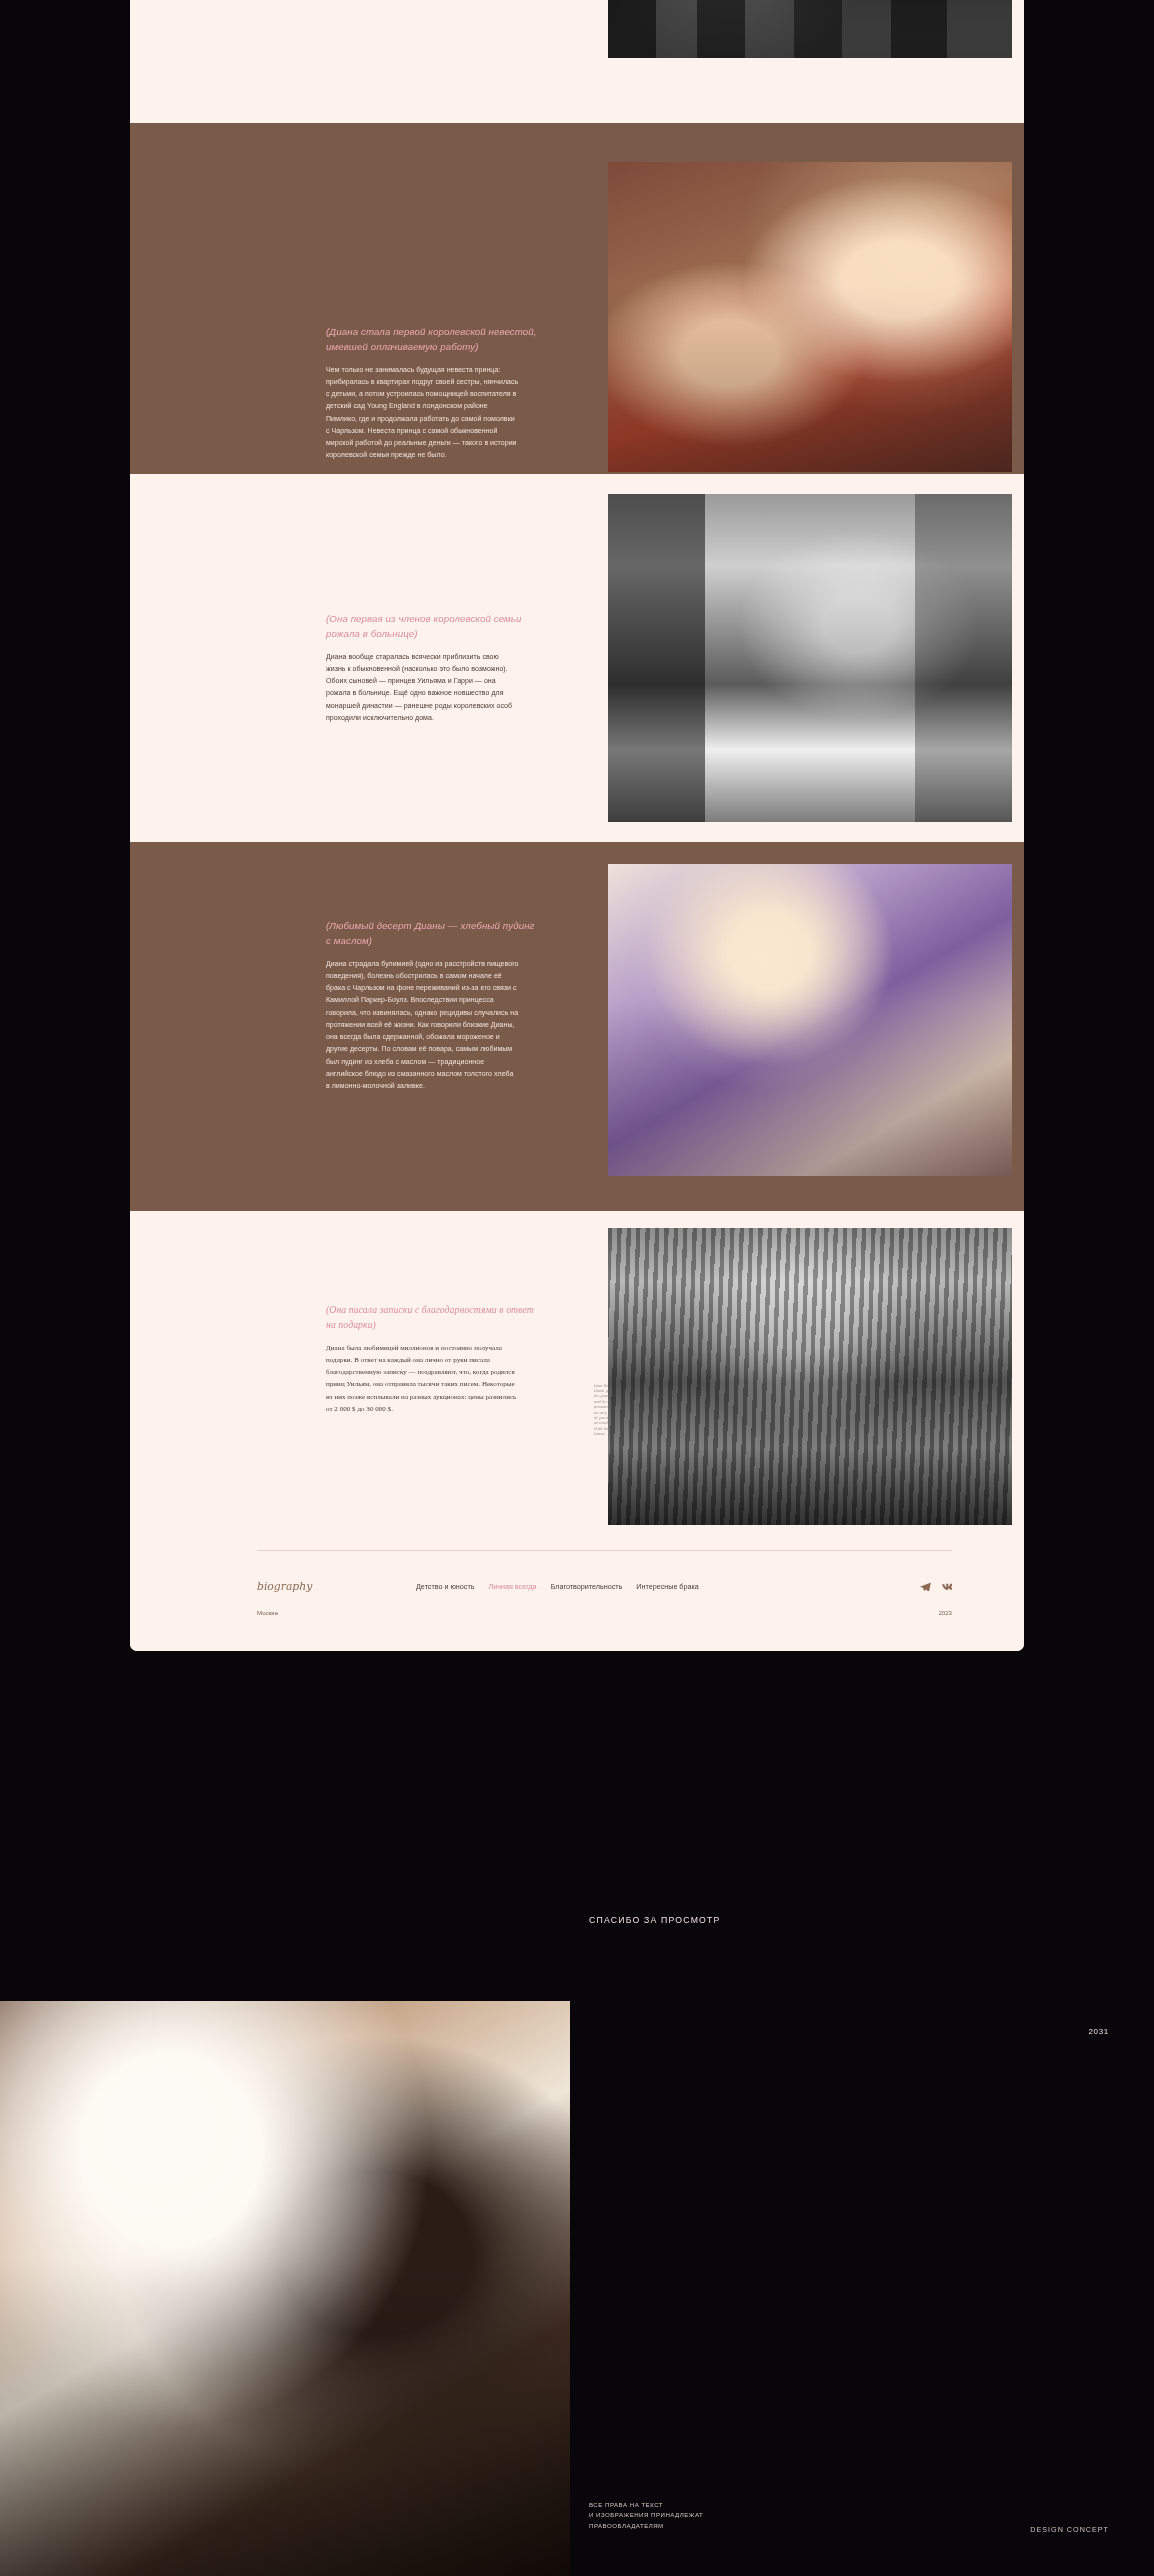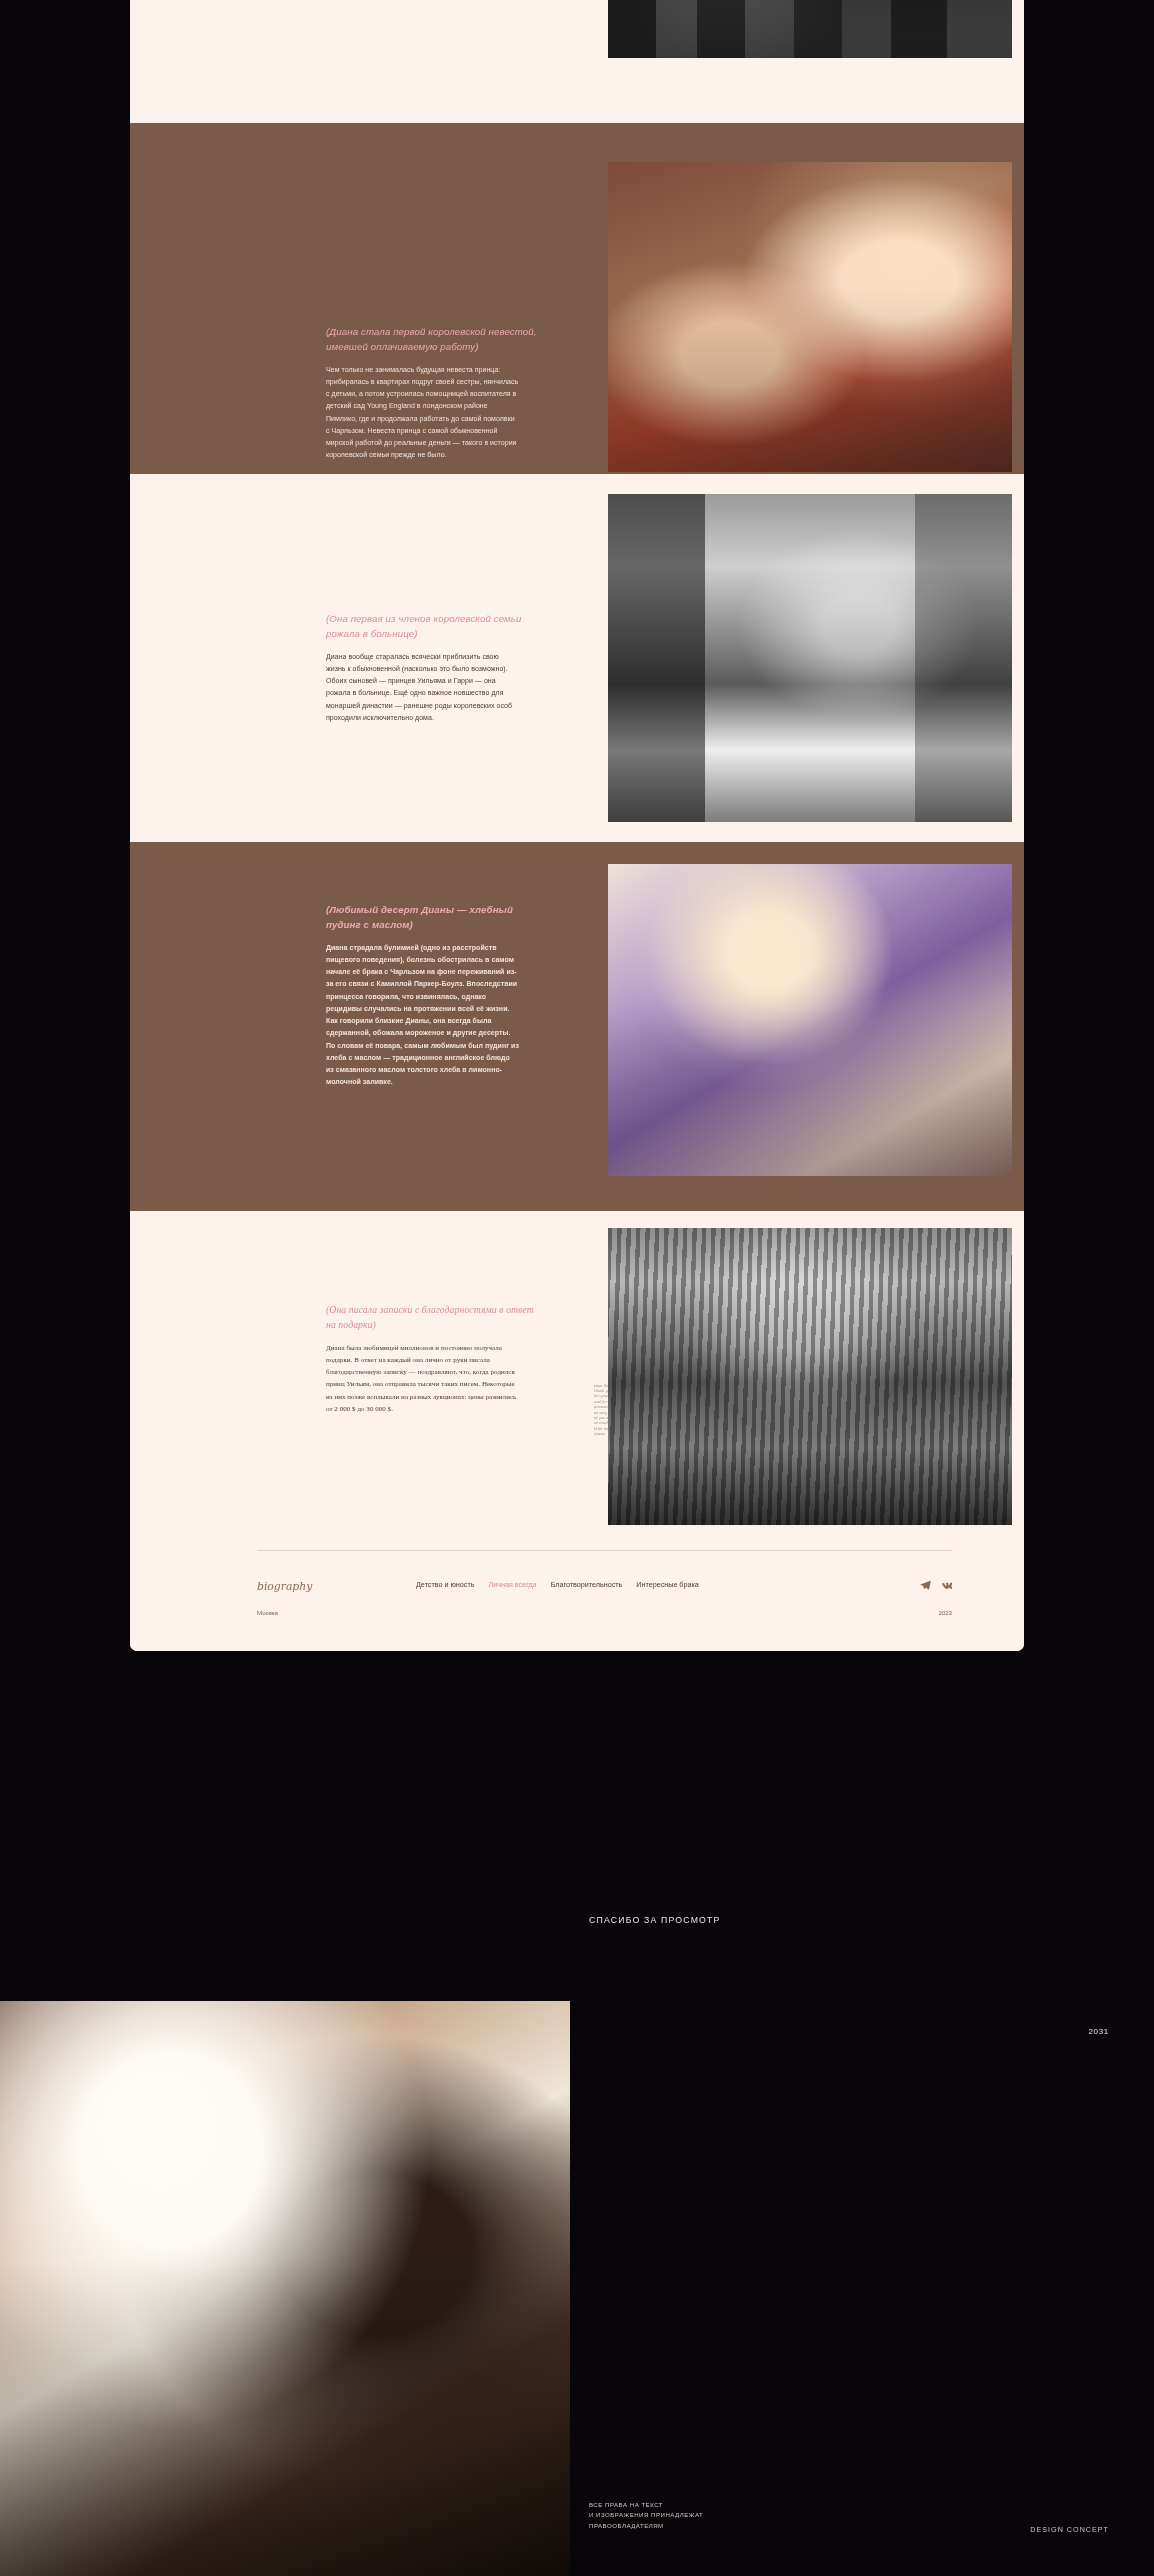--- a/index.html
+++ b/index.html
@@ -151,21 +151,21 @@
     background: #fdf3ec;
     padding: 0 72px 0 127px;
   }
   .hr {
     height: 0.7px;
     background: #e3d2c6;
     margin: 0 0 0 0;
   }
   .foot-row {
     display: flex;
-    align-items: flex-start;
+    align-items: center;
     padding-top: 30px;
   }
   .brand {
     font-family: "DejaVu Serif", serif;
     font-style: italic;
     font-size: 10.8px;
     color: #8c6a55;
     width: 159px;
   }
   .foot-nav {
@@ -281,21 +281,21 @@
         <div class="photo" style="position:absolute;left:24px;top:20px;width:404px;height:328px;">
           <div class="ph-inner ph-bw2"></div>
 
         </div>
       </div>
     </div>
   </div>
 
   <div class="band brown" style="height:369px;">
     <div class="band-inner" style="height:369px;">
-      <div class="txtcol" style="padding-top:60px;font-weight:bold;">
+      <div class="txtcol" style="padding-top:76px;">
         <div class="headline">(Любимый десерт Дианы — хлебный пудинг с маслом)</div>
         <div class="para">Диана страдала булимией (одно из расстройств пищевого поведения), болезнь обострилась в самом начале её брака с Чарльзом на фоне переживаний из-за его связи с Камиллой Паркер-Боулз. Впоследствии принцесса говорила, что извинялась, однако рецидивы случались на протяжении всей её жизни. Как говорили близкие Дианы, она всегда была сдержанной, обожала мороженое и другие десерты. По словам её повара, самым любимым был пудинг из хлеба с маслом — традиционное английское блюдо из смазанного маслом толстого хлеба в лимонно-молочной заливке.</div>
       </div>
       <div class="imgcol">
         <div class="photo" style="position:absolute;left:24px;top:22.4px;width:404px;height:312px;">
           <div class="ph-inner ph-color2"></div>
 
         </div>
       </div>
     </div>

